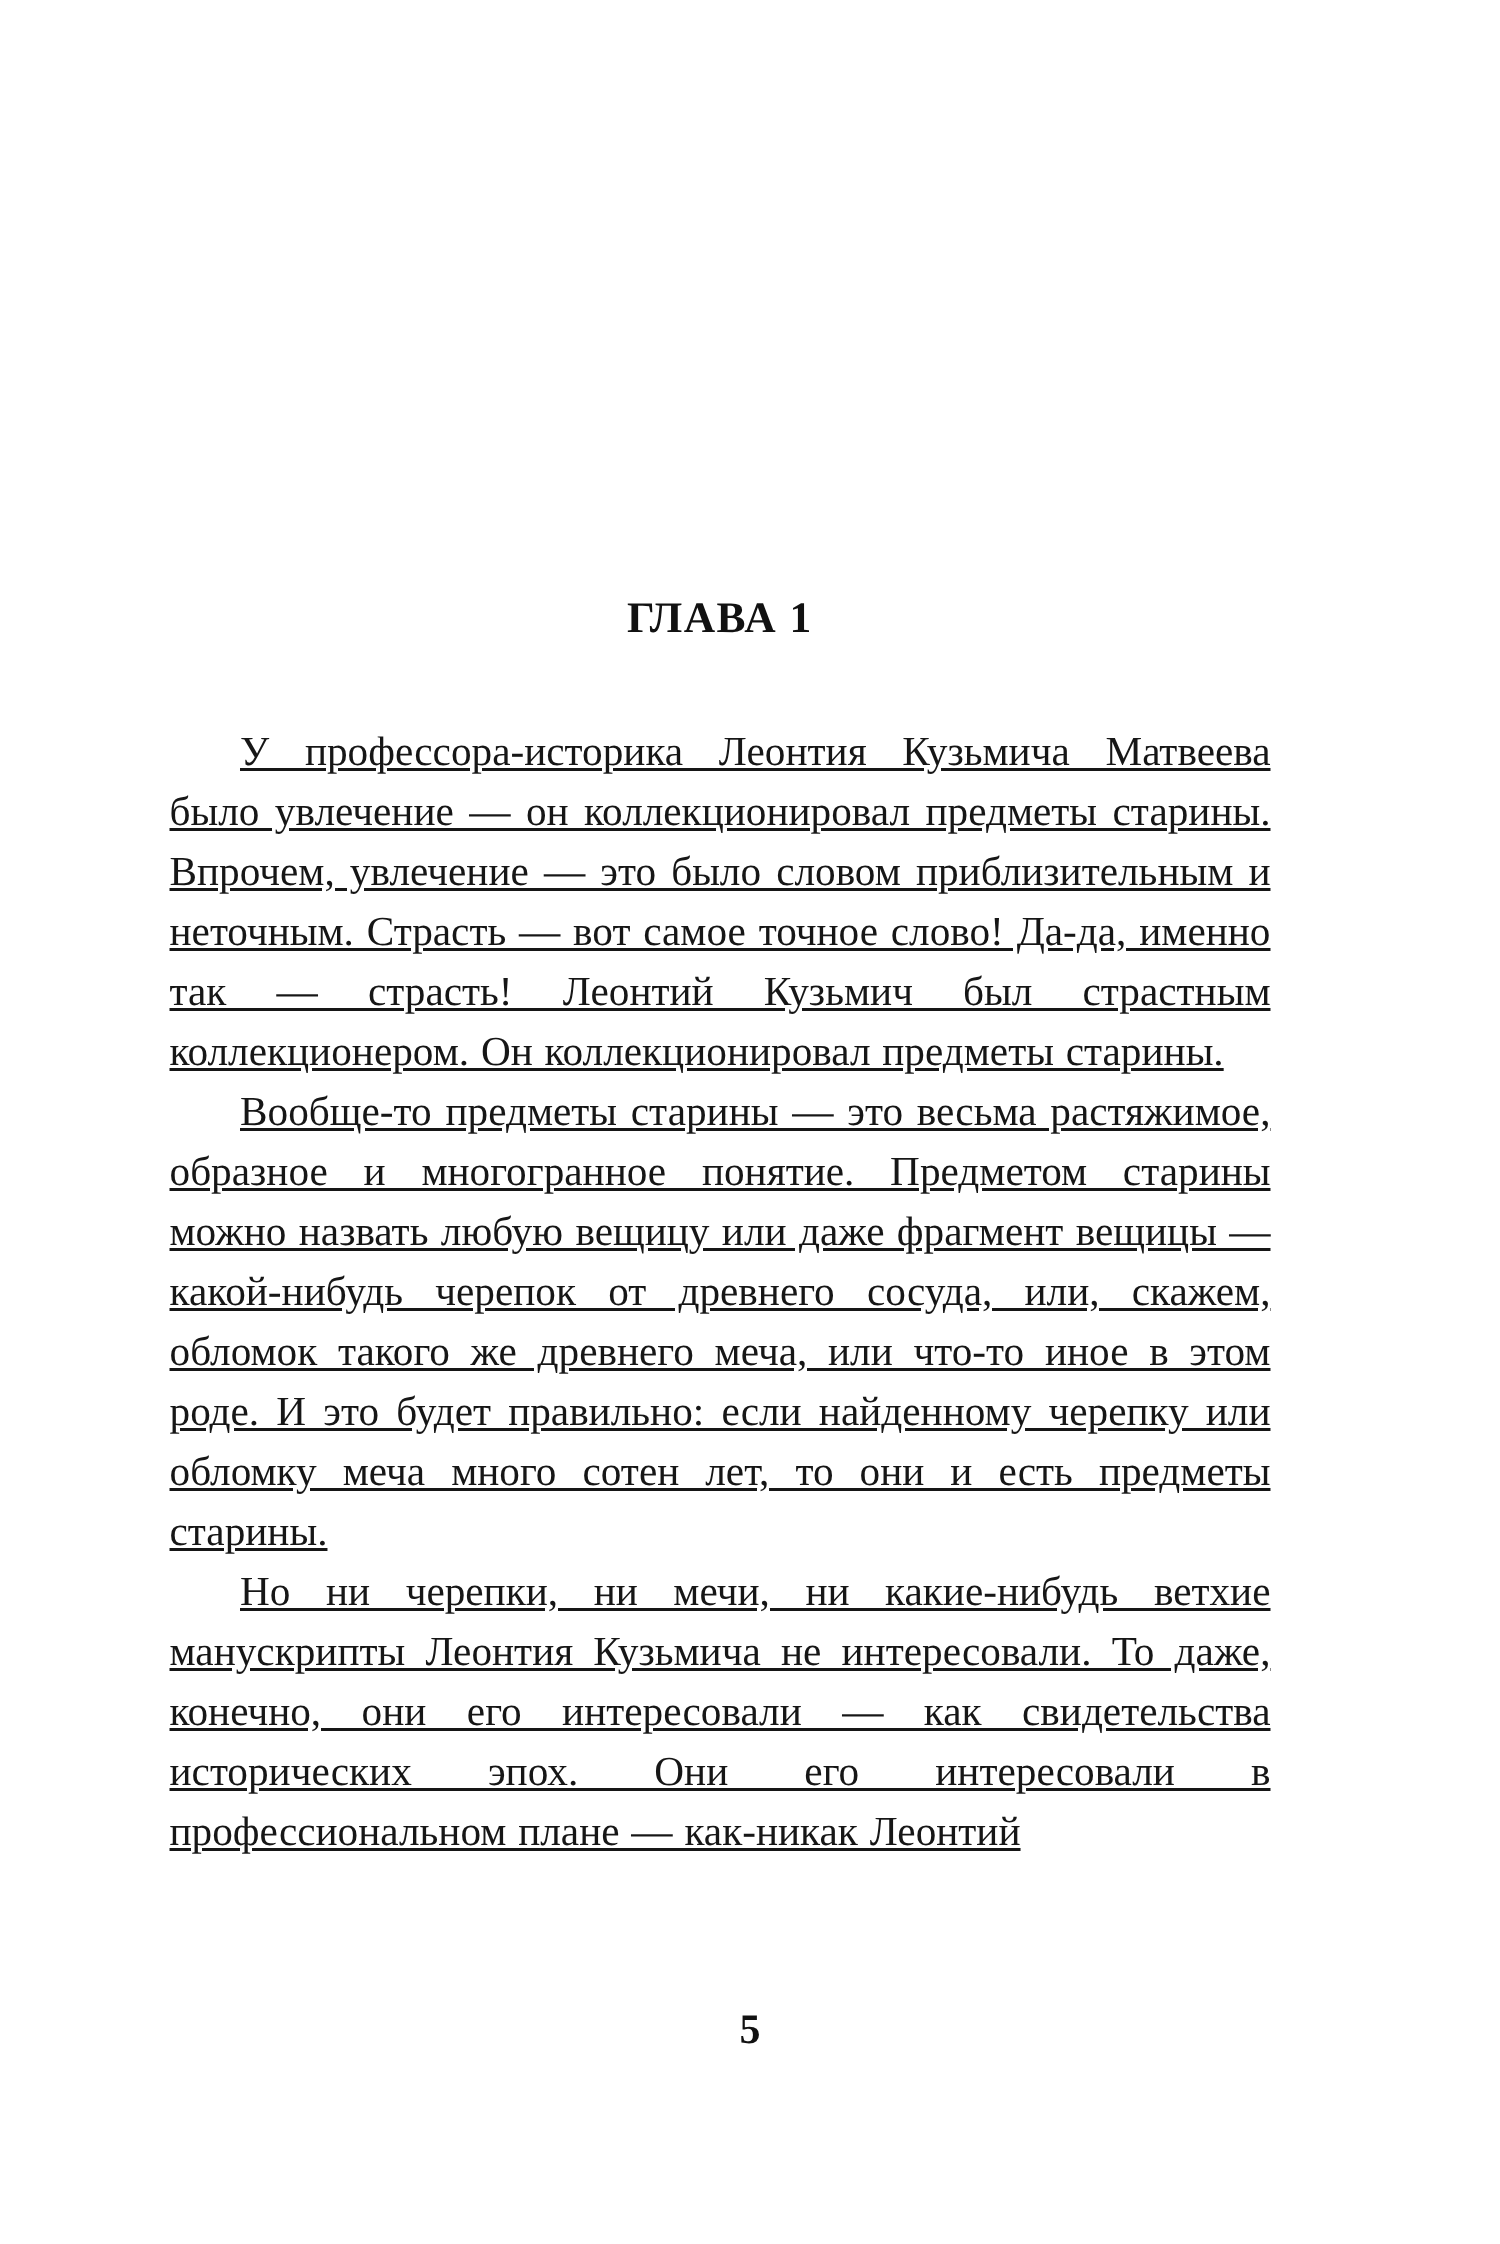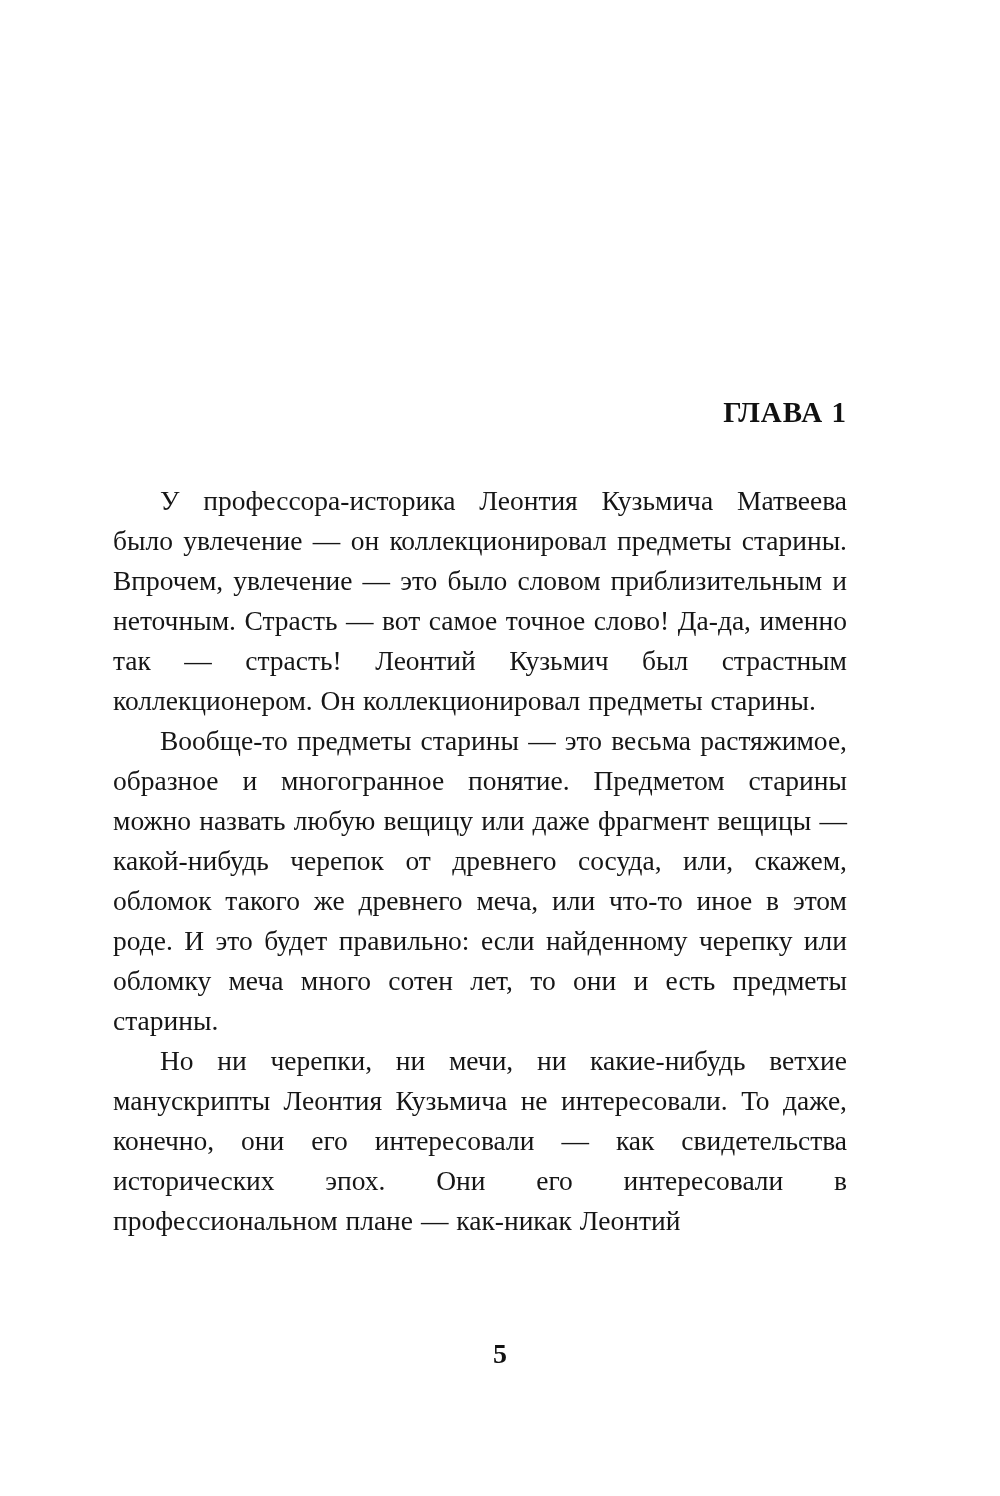--- a/index.html
+++ b/index.html
@@ -18,33 +18,34 @@
   }
   .text-block {
     position: absolute;
     left: 113px;
     top: 396px;
     width: 734px;
   }
   .chapter-heading {
     font-size: 29px;
     font-weight: bold;
-    text-align: right;
+    text-align: center;
     letter-spacing: 1px;
     margin: 0 0 52px 0;
     color: #111111;
   }
   .para {
     margin: 0;
     font-size: 27.5px;
     line-height: 40px;
     text-align: justify;
     text-indent: 47px;
     color: #161616;
     word-spacing: 1px;
+    text-decoration: underline;
   }
   .page-number {
     position: absolute;
     left: 0;
     width: 1000px;
     top: 1338px;
     text-align: center;
     font-size: 28px;
     font-weight: bold;
     color: #111111;

